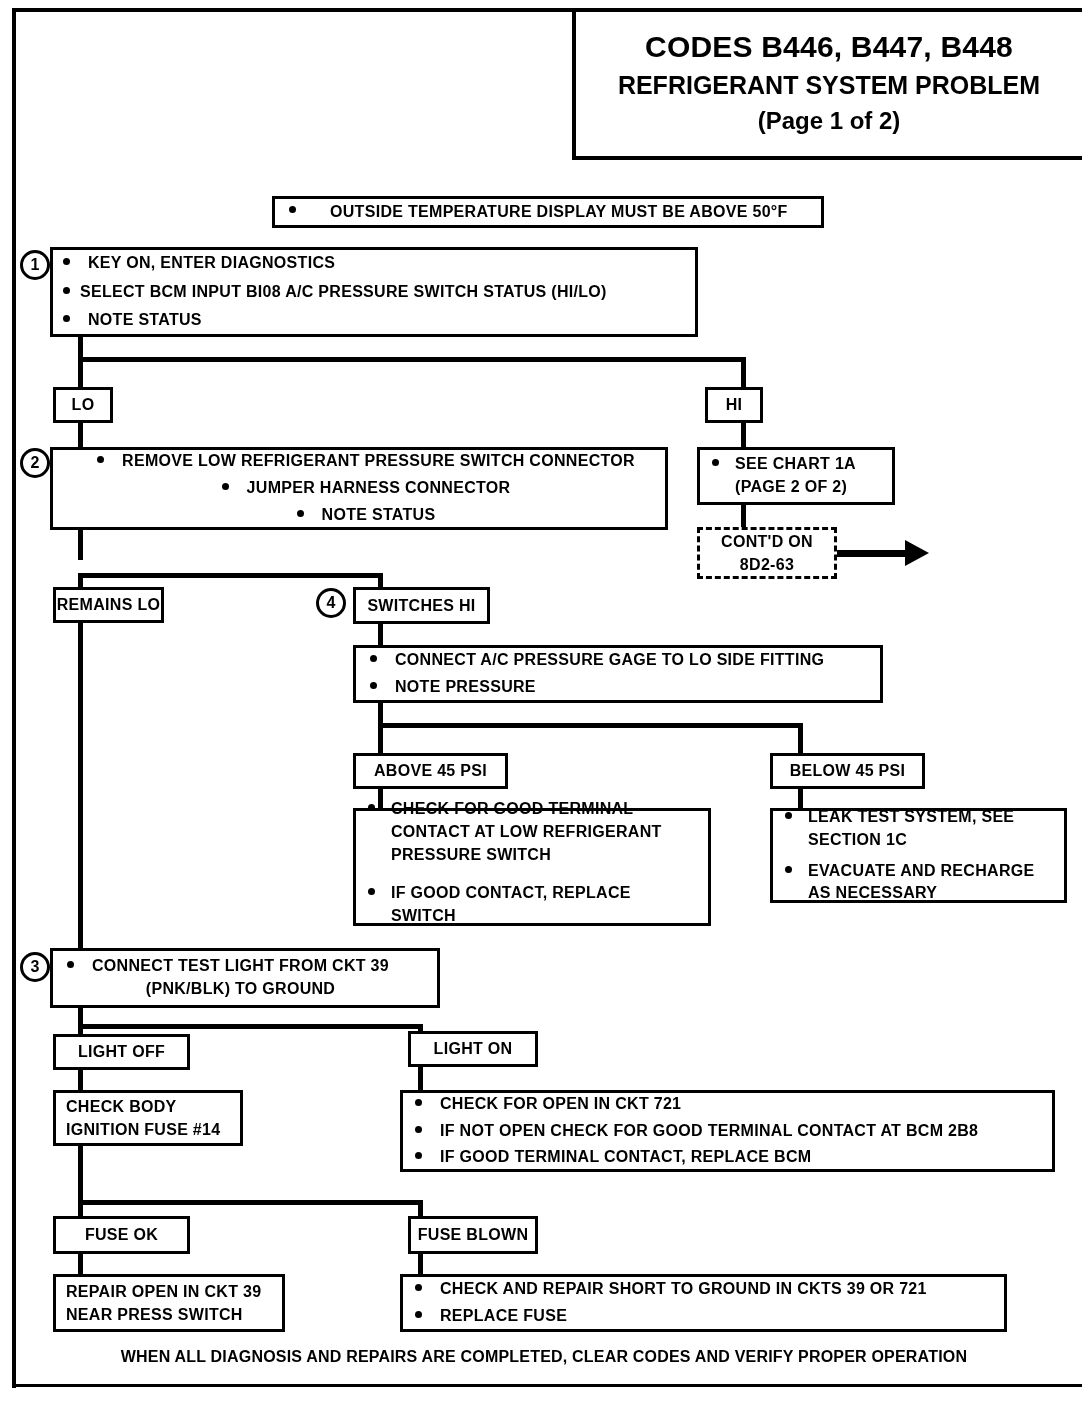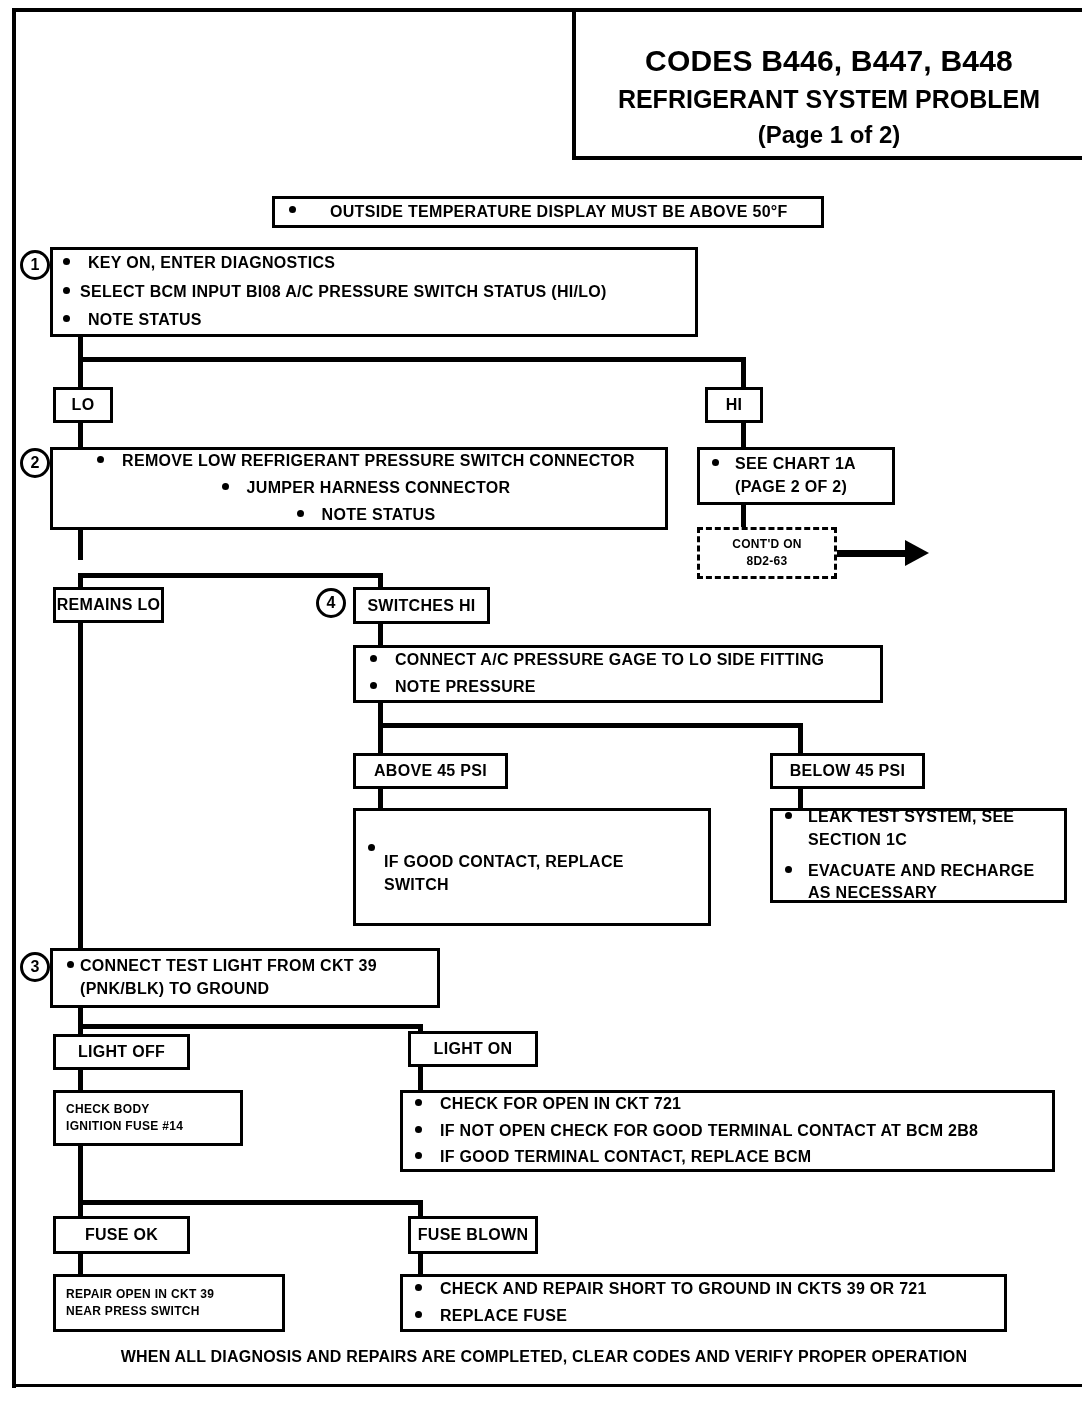--- a/index.html
+++ b/index.html
@@ -39,21 +39,21 @@
 
   
   .title-box {
     position: absolute;
     left: 572px; top: 8px;
     width: 510px; height: 152px;
     border-left: 4px solid #000;
     border-bottom: 4px solid #000;
     box-sizing: border-box;
     text-align: center;
-    padding-top: 36px;
+    padding-top: 22px;
   }
   .title-l1 {
     font-size: 30px;
     font-weight: bold;
     letter-spacing: 0.2px;
     line-height: 1.15;
   }
   .title-l2 {
     font-size: 25px;
     font-weight: bold;
@@ -90,21 +90,21 @@
     justify-content: center;
   }
   
   .plain {
     display: flex;
     flex-direction: column;
     justify-content: center;
     padding-left: 10px;
   }
   .plain .line {
-    font-size: 12px;
+    font-size: 16px;
     font-weight: bold;
     letter-spacing: 0.3px;
     line-height: 1.45;
     white-space: nowrap;
   }
   
   .bullets {
     display: flex;
     flex-direction: column;
     justify-content: center;
@@ -314,21 +314,27 @@
     <span class="box-label">ABOVE 45 PSI</span>
   </div>
   <div class="box branch" style="left:770px; top:753px; width:155px; height:36px;">
     <span class="box-label">BELOW 45 PSI</span>
   </div>
 
   <div class="vline" style="left:378px; top:789px; height:22px;"></div>
   <div class="vline" style="left:798px; top:789px; height:22px;"></div>
 
   <div class="box bullets" style="left:353px; top:808px; width:358px; height:118px; padding-left:12px;">
-    <div class="bullet-row" style="margin:20px 0;flex-direction:column;">
+    <div class="bullet-row" style="margin:4px 0;">
+      <div class="bullet-dot"></div>
+      <div class="bullet-text" style="margin-left:16px;">CHECK FOR GOOD TERMINAL
+CONTACT AT LOW REFRIGERANT
+PRESSURE SWITCH</div>
+    </div>
+    <div class="bullet-row" style="margin:12px 0;">
       <div class="bullet-dot"></div>
       <div class="bullet-text" style="margin-left:16px;">IF GOOD CONTACT, REPLACE
 SWITCH</div>
     </div>
   </div>
 
   <div class="box bullets" style="left:770px; top:808px; width:297px; height:95px; padding-left:12px;">
     <div class="bullet-row" style="margin:4px 0;">
       <div class="bullet-dot"></div>
       <div class="bullet-text" style="margin-left:16px;">LEAK TEST SYSTEM, SEE
@@ -340,21 +346,21 @@
 AS NECESSARY</div>
     </div>
   </div>
 
   <div class="step-circle" style="left:20px; top:952px;">
     <span>3</span>
   </div>
   <div class="box bullets" style="left:50px; top:948px; width:390px; height:60px; padding-left:14px;">
     <div class="bullet-row">
       <div class="bullet-dot"></div>
-      <div class="bullet-text" style="margin-left:6px;">CONNECT TEST LIGHT FROM CKT 39
+      <div class="bullet-text" style="margin-left:18px;text-align:center;">CONNECT TEST LIGHT FROM CKT 39
 (PNK/BLK) TO GROUND</div>
     </div>
   </div>
 
   <div class="vline" style="left:78px; top:1008px; height:28px;"></div>
   <div class="hline" style="left:78px; top:1024px; width:345px;"></div>
   <div class="vline" style="left:78px; top:1024px; height:12px;"></div>
   <div class="vline" style="left:418px; top:1024px; height:12px;"></div>
 
   <div class="box branch" style="left:53px; top:1034px; width:137px; height:36px;">

